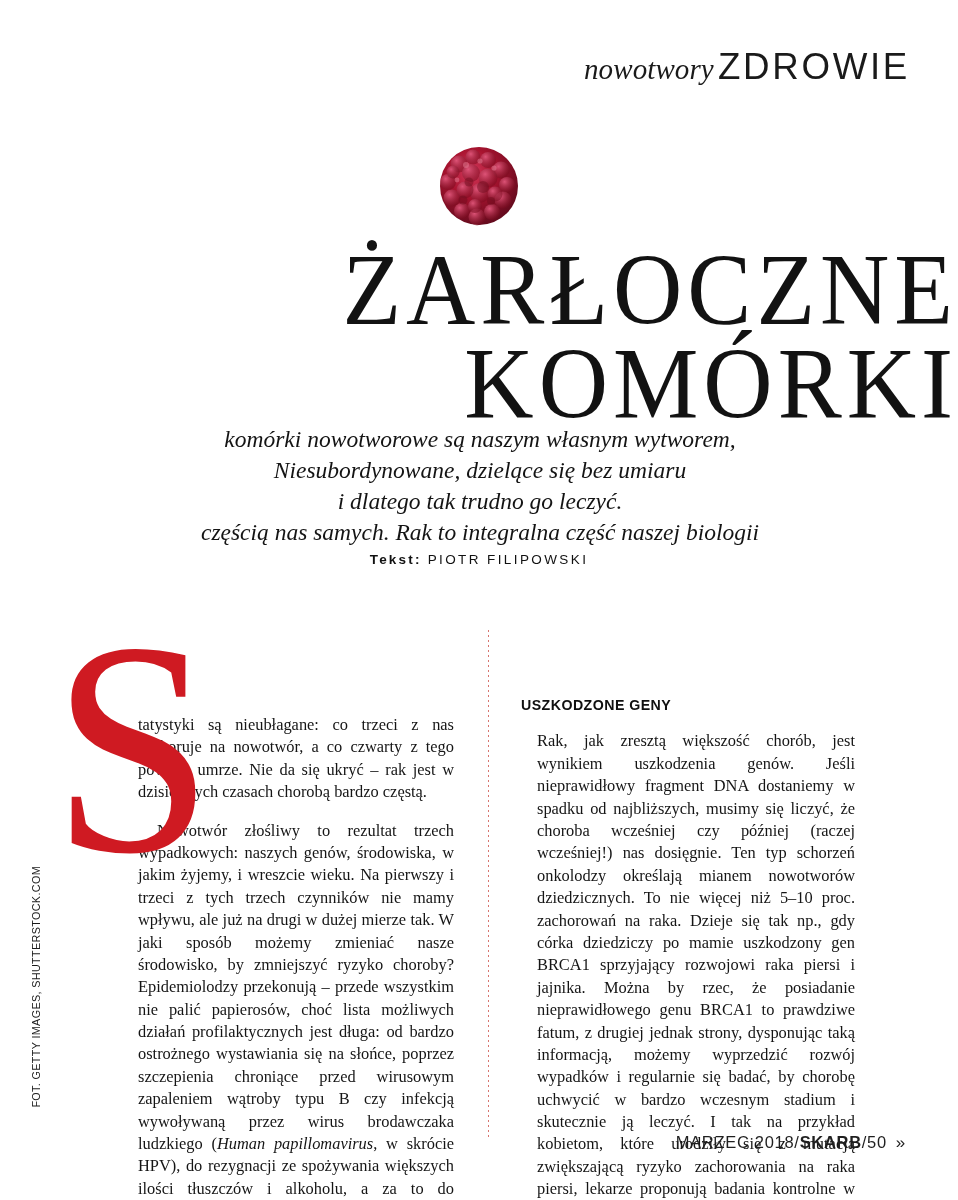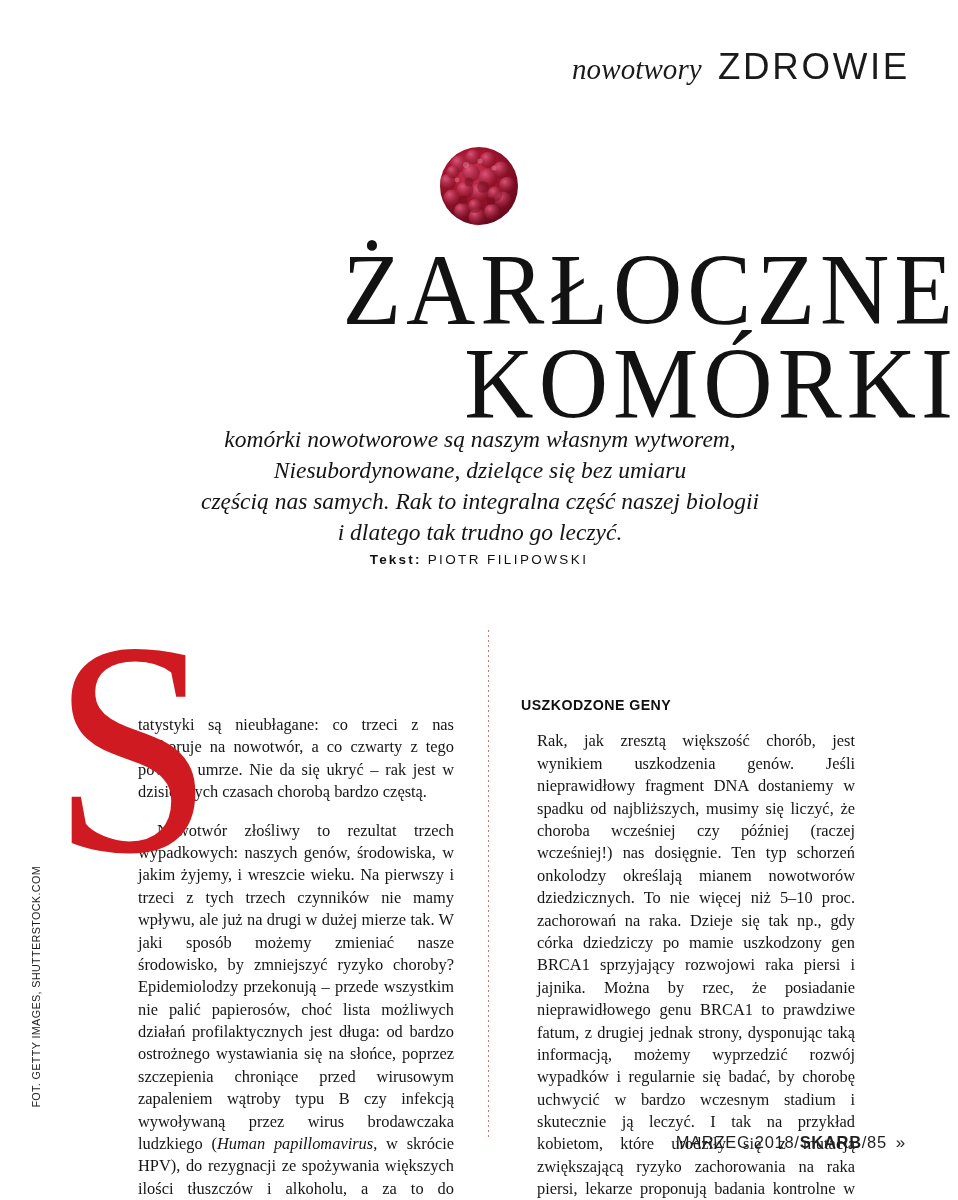--- a/index.html
+++ b/index.html
@@ -22,21 +22,21 @@
     background: #ffffff;
   }
 
   
   .running-head {
     position: absolute;
     top: 46px;
     right: 52px;
     display: flex;
     align-items: baseline;
-    gap: 16px;
+    gap: 4px;
     white-space: nowrap;
   }
   .rh-kicker {
     font-family: "Liberation Serif", serif;
     font-style: italic;
     font-size: 29px;
     color: #1a1a1a;
     letter-spacing: 0.1px;
   }
   .rh-section {
@@ -264,22 +264,22 @@
   </div>
 
   <h1 class="headline">
     <span class="headline-line l1">ŻARŁOCZNE</span>
     <span class="headline-line l2">KOMÓRKI</span>
   </h1>
 
   <div class="standfirst">
     <div>komórki nowotworowe są naszym własnym wytworem,</div>
     <div>Niesubordynowane, dzielące się bez umiaru</div>
+    <div>i dlatego tak trudno go leczyć.</div>
     <div>częścią nas samych. Rak to integralna część naszej biologii</div>
-    <div>i dlatego tak trudno go leczyć.</div>
   </div>
 
   <div class="byline">
     <span class="lab">Tekst:</span>
     <span class="name">PIOTR FILIPOWSKI</span>
   </div>
 
   <div class="col-divider"></div>
 
   <div class="dropcap">S</div>
@@ -292,17 +292,17 @@
   <div class="col col-right">
     <h2 class="subhead">USZKODZONE GENY</h2>
     <p>Rak, jak zresztą większość chorób, jest wynikiem uszkodzenia genów. Jeśli nieprawidłowy fragment DNA dostaniemy w spadku od najbliższych, musimy się liczyć, że choroba wcześniej czy później (raczej wcześniej!) nas dosięgnie. Ten typ schorzeń onkolodzy określają mianem nowotworów dziedzicznych. To nie więcej niż 5–10 proc. zachorowań na raka. Dzieje się tak np., gdy córka dziedziczy po mamie uszkodzony gen BRCA1 sprzyjający rozwojowi raka piersi i jajnika. Można by rzec, że posiadanie nieprawidłowego genu BRCA1 to prawdziwe fatum, z drugiej jednak strony, dysponując taką informacją, możemy wyprzedzić rozwój wypadków i regularnie się badać, by chorobę uchwycić w bardzo wczesnym stadium i skutecznie ją leczyć. I tak na przykład kobietom, które urodziły się z mutacją zwiększającą ryzyko zachorowania na raka piersi, lekarze proponują badania kontrolne w postaci rezonansu magnetycznego już od 25. roku życia.</p>
   </div>
 
   <div class="photo-credit">FOT. GETTY IMAGES, SHUTTERSTOCK.COM</div>
 
   <div class="footer">
     <span>MARZEC 2018/</span>
     <span class="mag">SKARB</span>
-    <span>/85</span>
+    <span>/50</span>
     <span class="arrows">»</span>
   </div>
 
 </div>
 
 </body></html>

